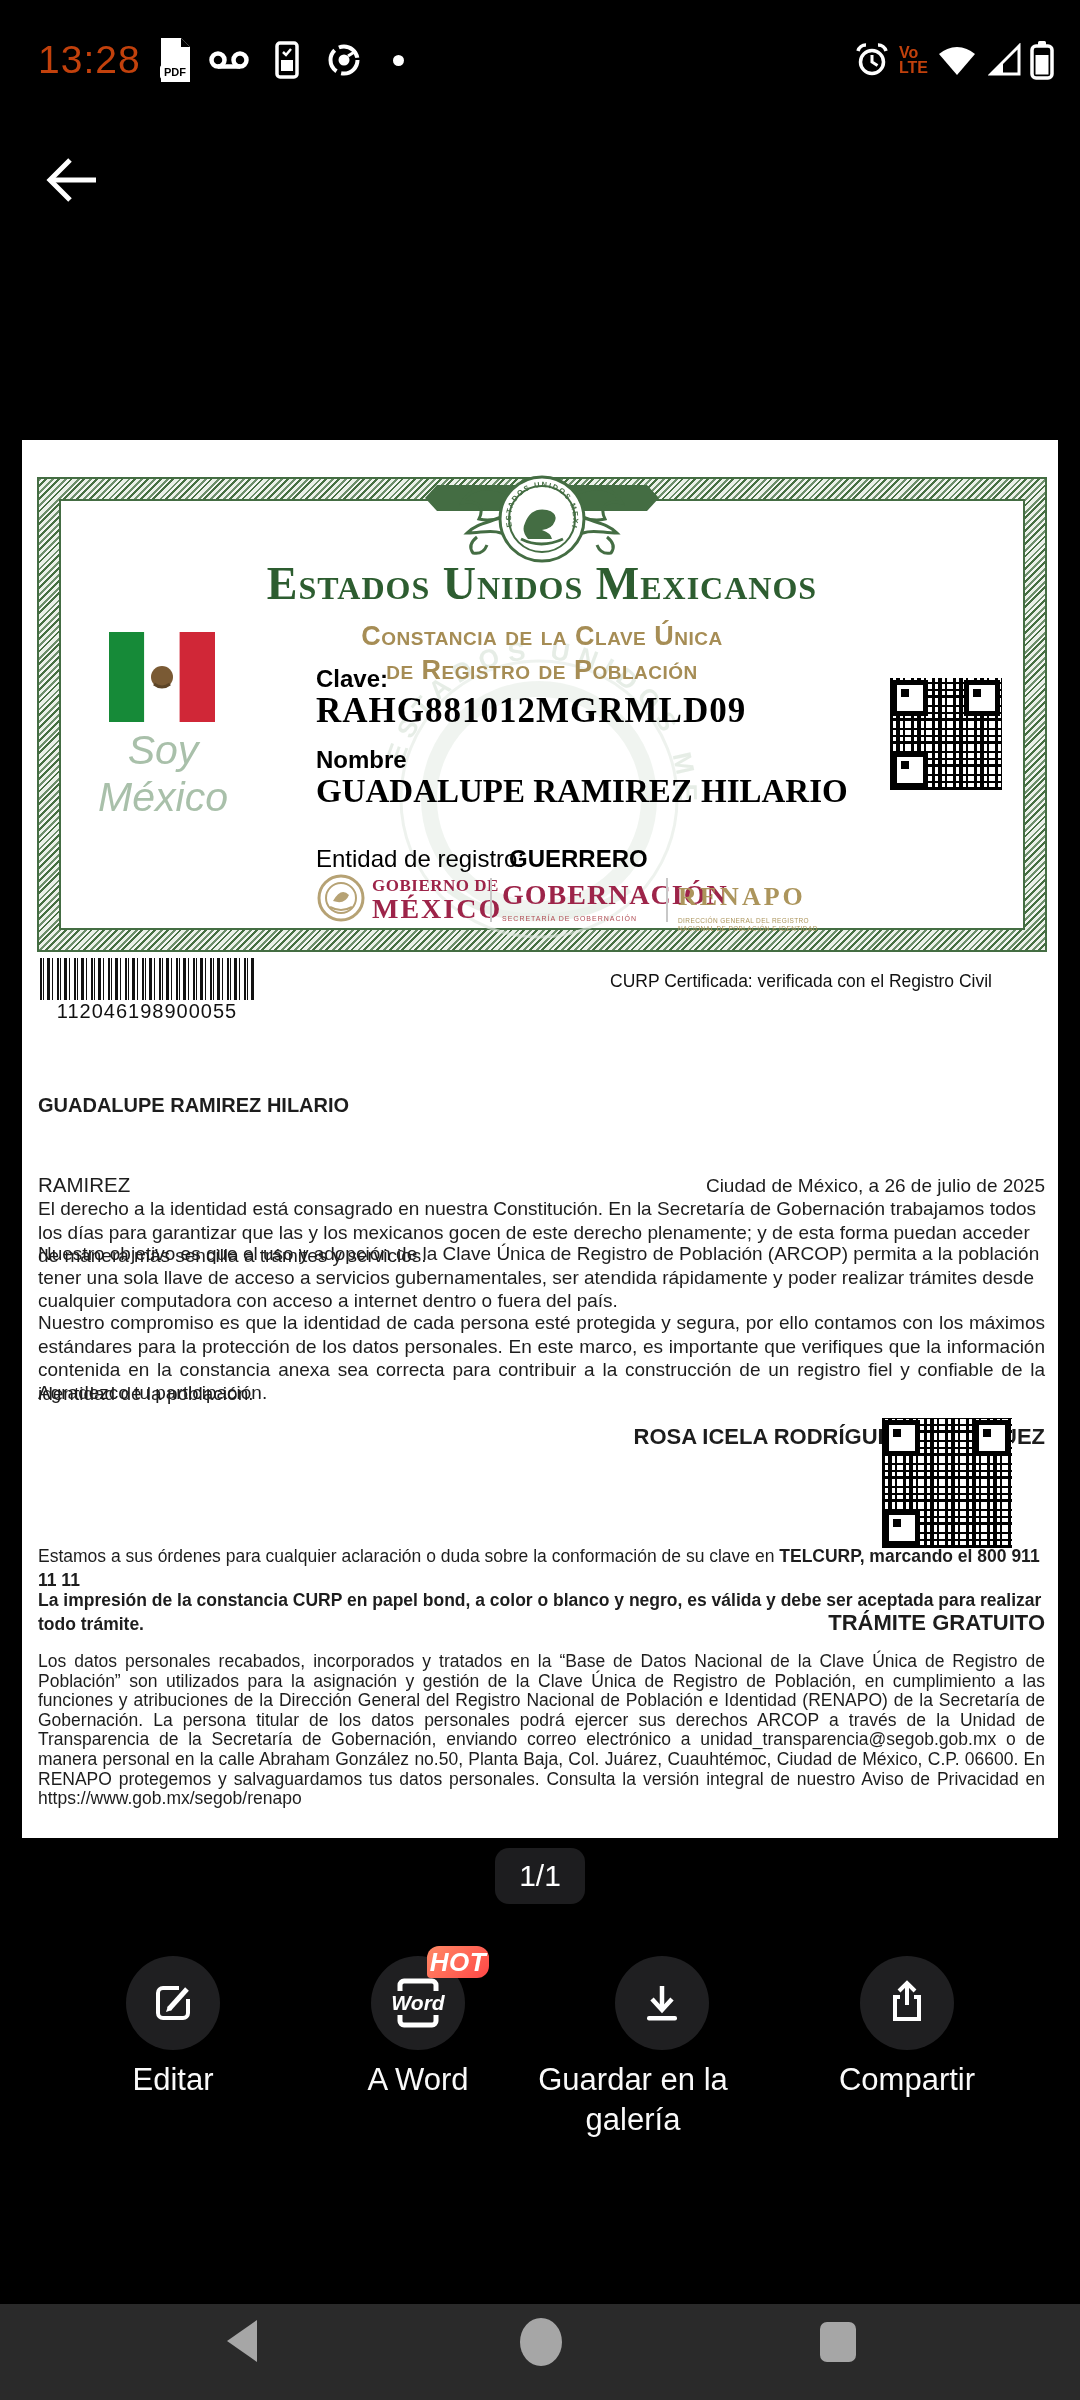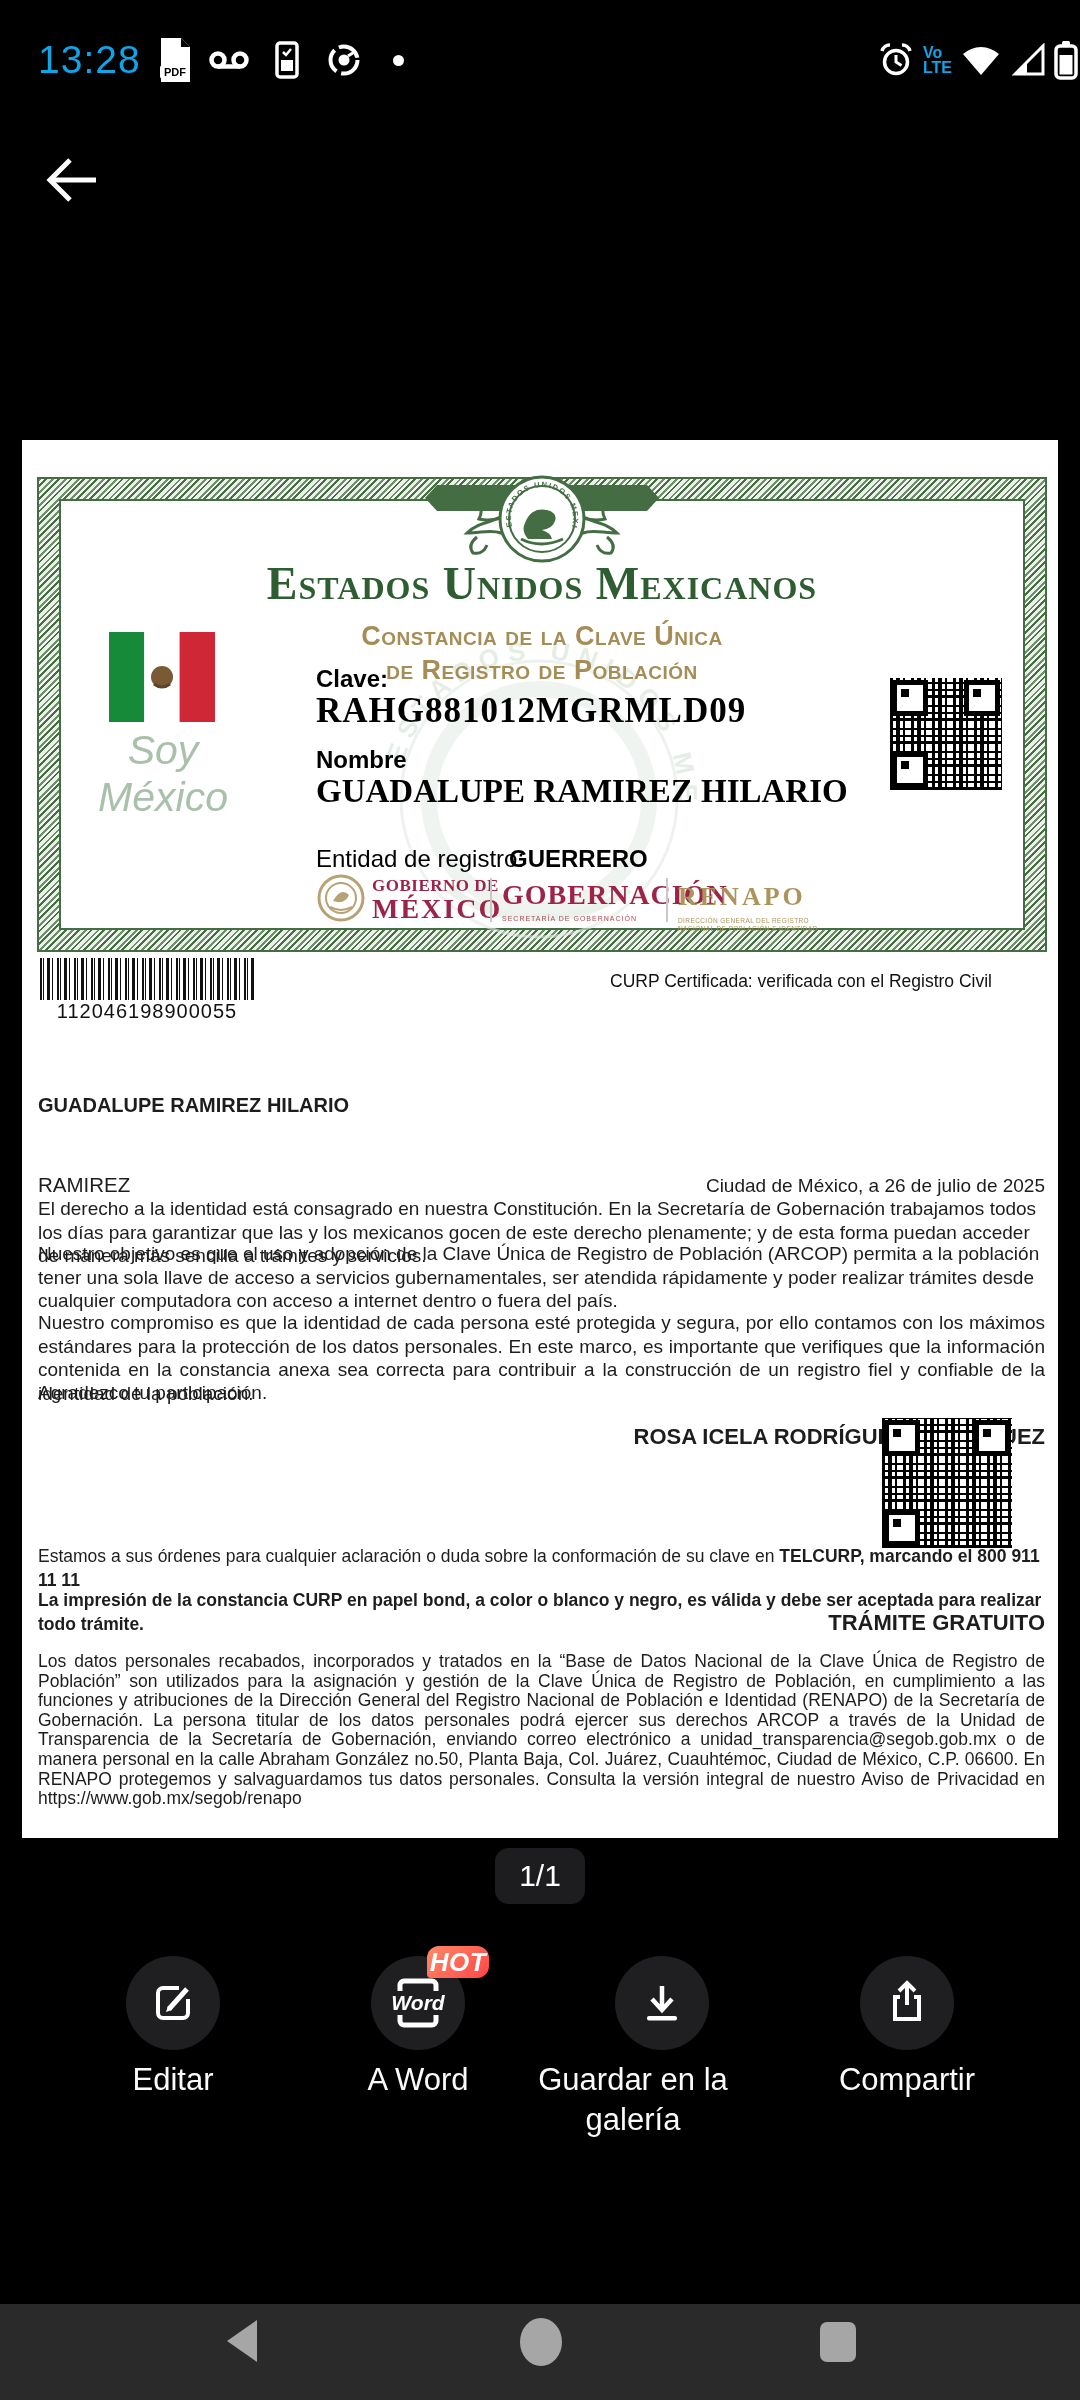--- a/index.html
+++ b/index.html
@@ -1,24 +1,24 @@
 <!DOCTYPE html>
 <html><head>
 <meta charset="utf-8">
 <style>
   html,body{margin:0;padding:0;background:#000;}
   body{width:1080px;height:2400px;position:relative;overflow:hidden;
        font-family:"Liberation Sans",sans-serif;-webkit-font-smoothing:antialiased;}
   .abs{position:absolute;}
 
   
-  #statusbar{position:absolute;top:34px;left:0;width:1080px;height:52px;color:#0ea5e9;}
+  #statusbar{position:absolute;top:34px;left:0;width:1080px;height:52px;color:#c2410c;}
   .sb-left{position:absolute;left:38px;top:0;height:52px;display:flex;align-items:center;}
   .sb-time{font-size:39px;font-weight:400;letter-spacing:1px;}
-  .sb-right{position:absolute;right:2px;top:0;height:52px;display:flex;align-items:center;}
+  .sb-right{position:absolute;right:26px;top:0;height:52px;display:flex;align-items:center;}
   .volte{font-size:16px;font-weight:700;line-height:15px;letter-spacing:0;}
   .sb-ic{display:inline-block;}
 
   
   #back-btn{position:absolute;left:40px;top:148px;width:64px;height:64px;}
 
   
   #page{position:absolute;left:22px;top:440px;width:1036px;height:1398px;background:#fff;color:#1c1c1c;}
 
   

